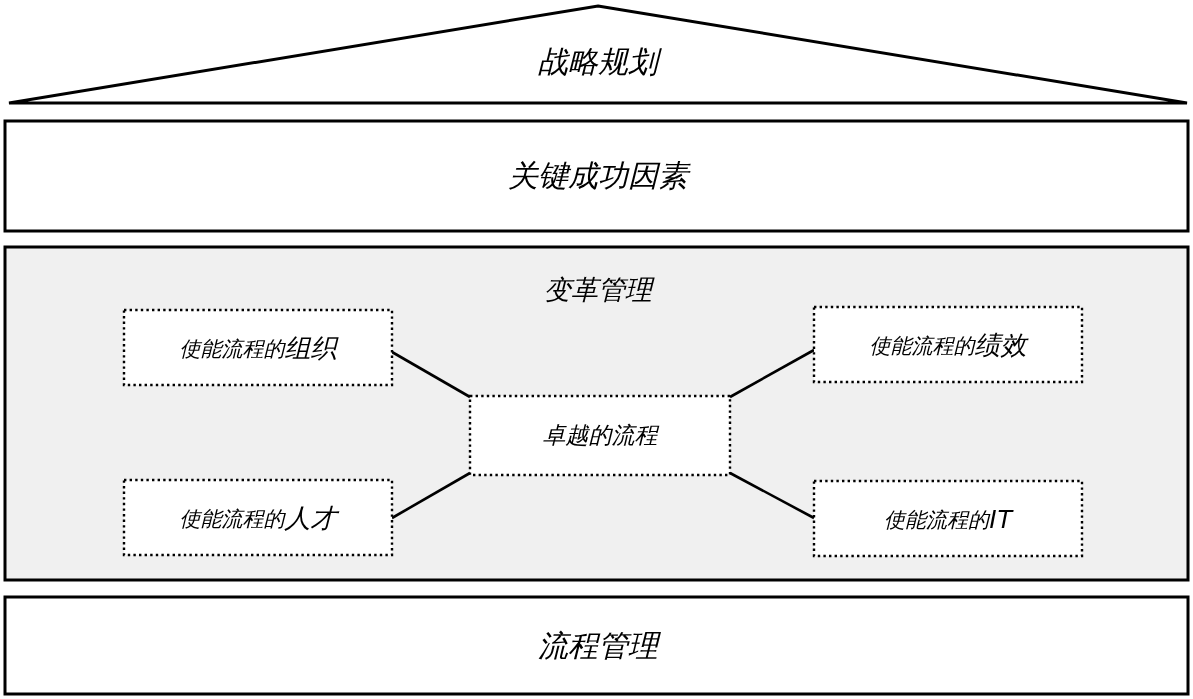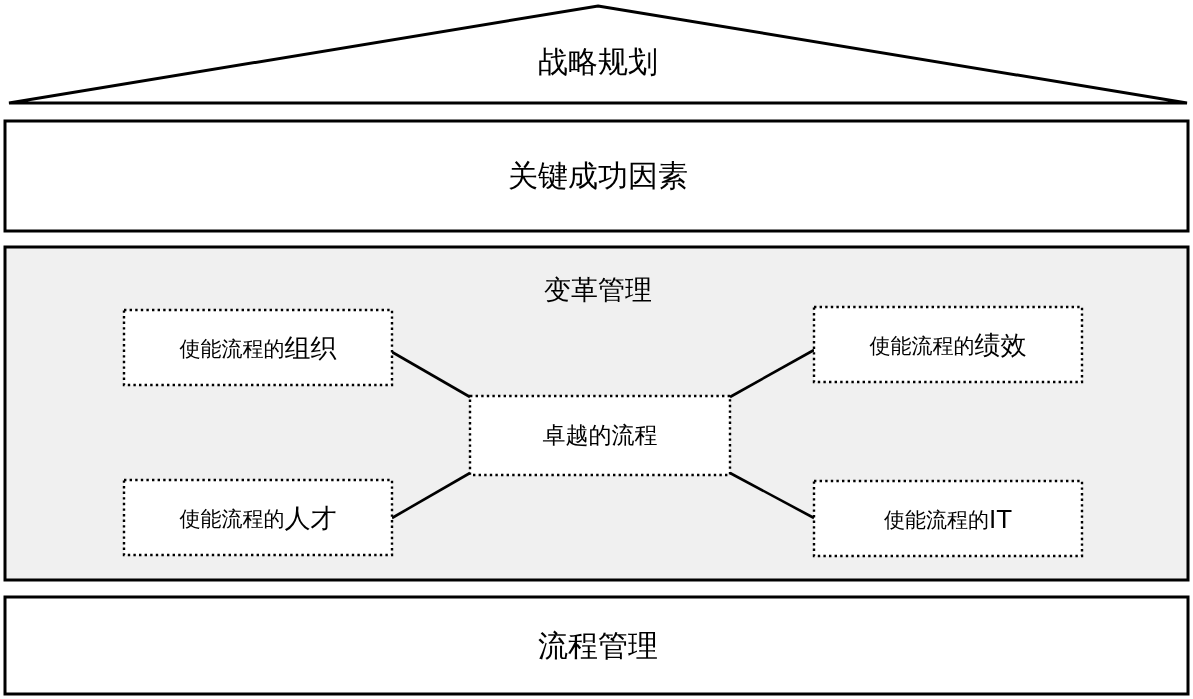--- a/index.html
+++ b/index.html
@@ -10,20 +10,21 @@
   body {
     width: 1193px;
     height: 699px;
     font-family: "Liberation Sans", "DejaVu Sans", sans-serif;
     overflow: hidden;
   }
   #diagram-root {
     position: relative;
     width: 1041px;
     height: 699px;
+    font-style: italic;
   }
   svg#house-svg {
     position: absolute;
     top: 0;
     left: 0;
     width: 1193px;
     height: 699px;
     display: block;
   }
   .band-text {

